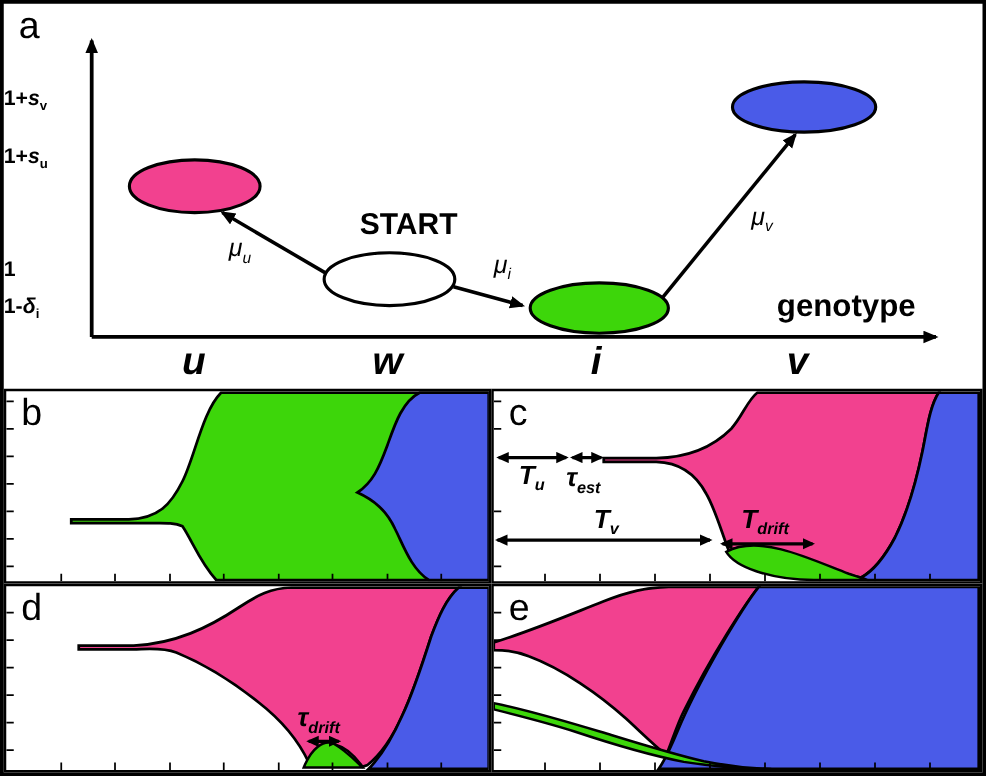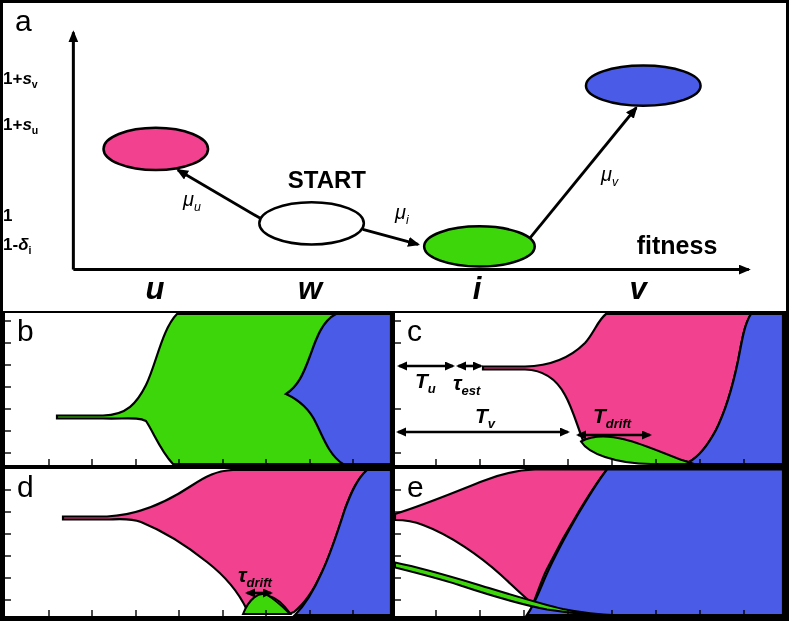--- a/index.html
+++ b/index.html
@@ -45,21 +45,21 @@
       <line x1="256" y1="213" x2="174" y2="165" stroke="#000" stroke-width="2.8" marker-end="url(#aAh)"></line>
       <line x1="358" y1="224" x2="413" y2="239" stroke="#000" stroke-width="2.8" marker-end="url(#aAh)"></line>
       <line x1="524" y1="233" x2="630" y2="103" stroke="#000" stroke-width="2.8" marker-end="url(#aAh)"></line>
     </svg>
     <div class="plabel">a</div>
     <div class="ytick" style="top:66px"><span>1+</span><i>s</i><sub>v</sub></div>
     <div class="ytick" style="top:112px"><span>1+</span><i>s</i><sub>u</sub></div>
     <div class="ytick" style="top:203px"><span>1</span><i></i><sub></sub></div>
     <div class="ytick" style="top:232px"><span>1-</span><i>δ</i><sub>i</sub></div>
     <div class="start">START</div>
-    <div class="geno">fitness</div>
+    <div class="geno">genotype</div>
     <div class="xg" style="left:120px">u</div>
     <div class="xg" style="left:275px">w</div>
     <div class="xg" style="left:442px">i</div>
     <div class="xg" style="left:603px">v</div>
     <div class="mu" style="left:180px;top:185px"><i>μ</i><sub>u</sub></div>
     <div class="mu" style="left:392px;top:198px"><i>μ</i><sub>i</sub></div>
     <div class="mu" style="left:598px;top:160px"><i>μ</i><sub>v</sub></div>
   </div>
 
   <div class="panel bordered" id="pb">

